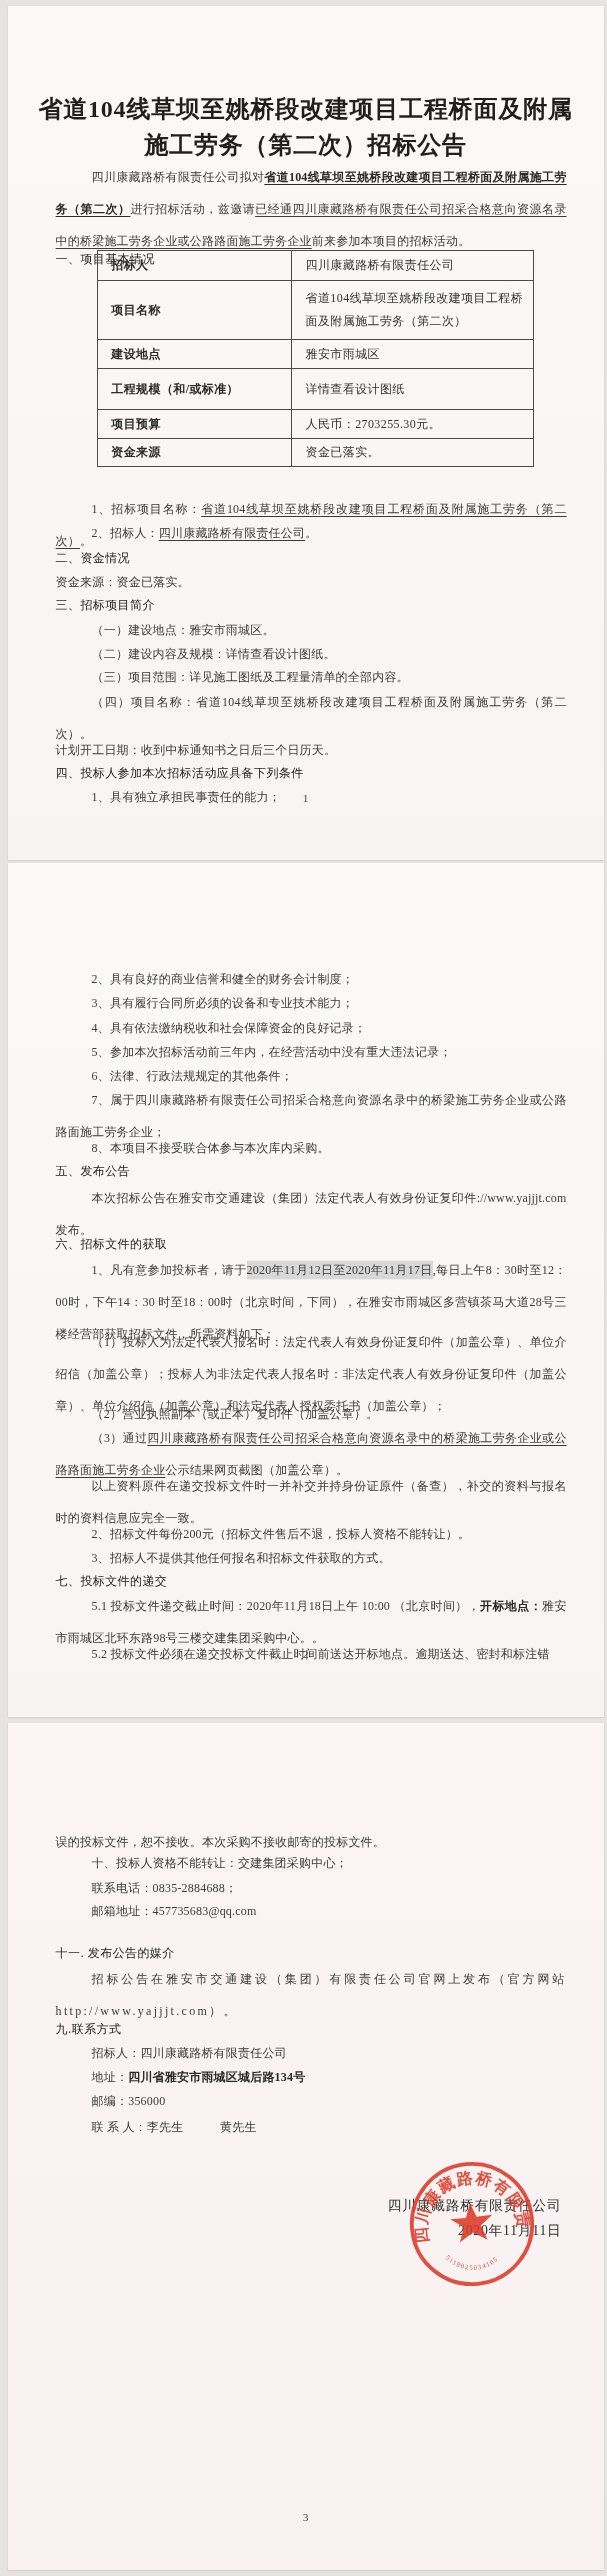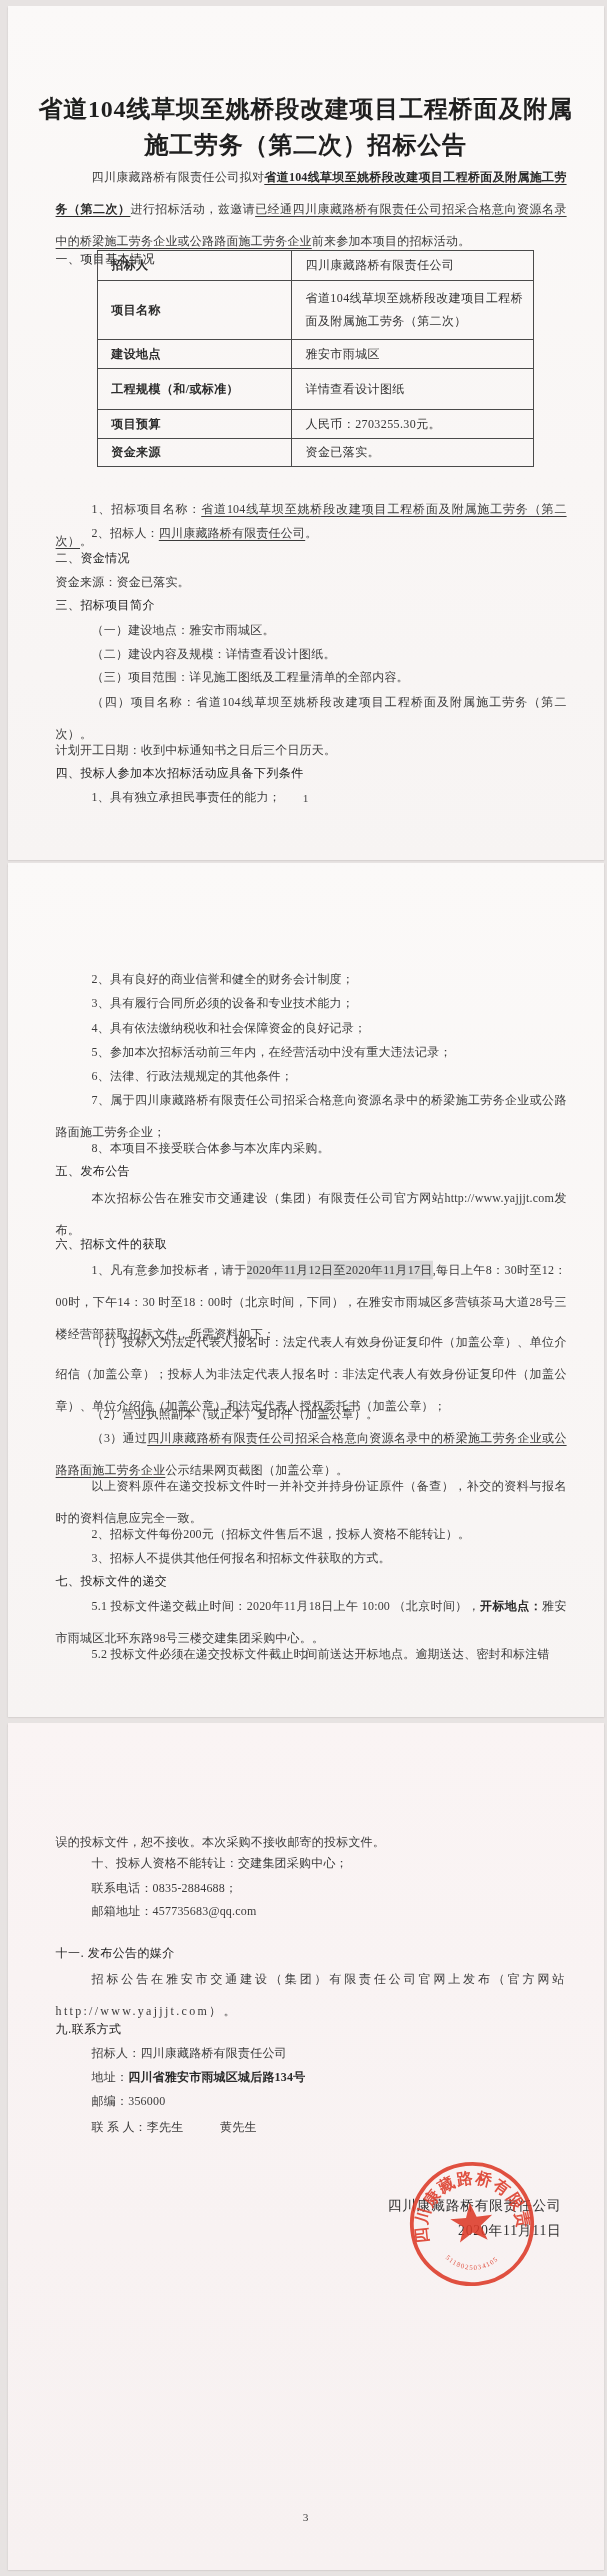--- a/index.html
+++ b/index.html
@@ -110,21 +110,21 @@
 
 <div class="sheet" id="sheet2">
   <p class="p ind" style="top:88px">2、具有良好的商业信誉和健全的财务会计制度；</p>
   <p class="p ind" style="top:112px">3、具有履行合同所必须的设备和专业技术能力；</p>
   <p class="p ind" style="top:137px">4、具有依法缴纳税收和社会保障资金的良好记录；</p>
   <p class="p ind" style="top:161px">5、参加本次招标活动前三年内，在经营活动中没有重大违法记录；</p>
   <p class="p ind" style="top:185px">6、法律、行政法规规定的其他条件；</p>
   <p class="p ind" style="top:209px">7、属于四川康藏路桥有限责任公司招采合格意向资源名录中的桥梁施工劳务企业或公路路面施工劳务企业；</p>
   <p class="p ind" style="top:257px">8、本项目不接受联合体参与本次库内采购。</p>
   <p class="p h" style="top:280px">五、发布公告</p>
-  <p class="p ind" style="top:307px">本次招标公告在雅安市交通建设（集团）有限责任公司官方网站http://www.yajjjt.com发布。</p>
+  <p class="p ind" style="top:307px">本次招标公告在雅安市交通建设（集团）法定代表人有效身份证复印件://www.yajjjt.com发布。</p>
   <p class="p h" style="top:353px">六、招标文件的获取</p>
   <p class="p ind" style="top:379px"><span>1、凡有意参加投标者，请于</span><span class="hl">2020年11月12日至2020年11月17日</span><span>,每日上午8：30时至12：00时，下午14：30 时至18：00时（北京时间，下同），在雅安市雨城区多营镇茶马大道28号三楼经营部获取招标文件，所需资料如下：</span></p>
   <p class="p ind" style="top:451px">（1）投标人为法定代表人报名时：法定代表人有效身份证复印件（加盖公章）、单位介绍信（加盖公章）；投标人为非法定代表人报名时：非法定代表人有效身份证复印件（加盖公章）、单位介绍信（加盖公章）和法定代表人授权委托书（加盖公章）；</p>
   <p class="p ind" style="top:523px">（2）营业执照副本（或正本）复印件（加盖公章）。</p>
   <p class="p ind" style="top:547px"><span>（3）通过</span><span class="u">四川康藏路桥有限责任公司招采合格意向资源名录中的桥梁施工劳务企业或公路路面施工劳务企业</span><span>公示结果网页截图（加盖公章）。</span></p>
   <p class="p ind" style="top:595px">以上资料原件在递交投标文件时一并补交并持身份证原件（备查），补交的资料与报名时的资料信息应完全一致。</p>
   <p class="p ind" style="top:643px">2、招标文件每份200元（招标文件售后不退，投标人资格不能转让）。</p>
   <p class="p ind" style="top:667px">3、招标人不提供其他任何报名和招标文件获取的方式。</p>
   <p class="p h" style="top:690px">七、投标文件的递交</p>
   <p class="p ind" style="top:715px"><span>5.1 投标文件递交截止时间：2020年11月18日上午 10:00 （北京时间），</span><span class="b">开标地点：</span><span>雅安市雨城区北环东路98号三楼交建集团采购中心。。</span></p>

